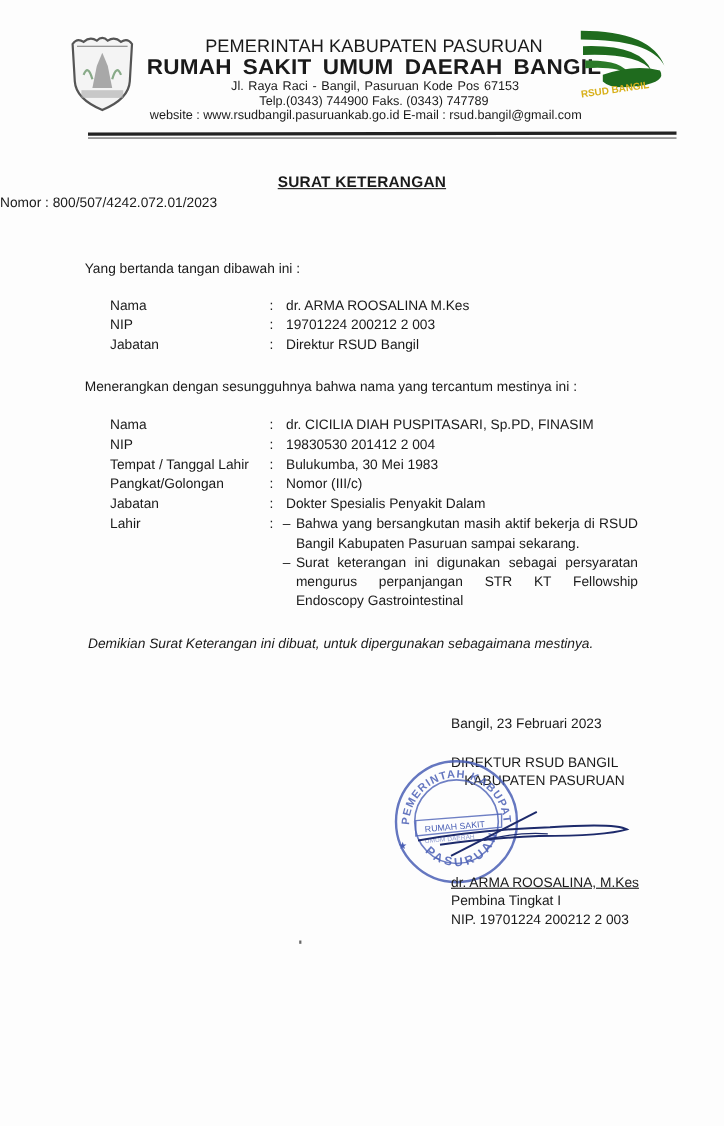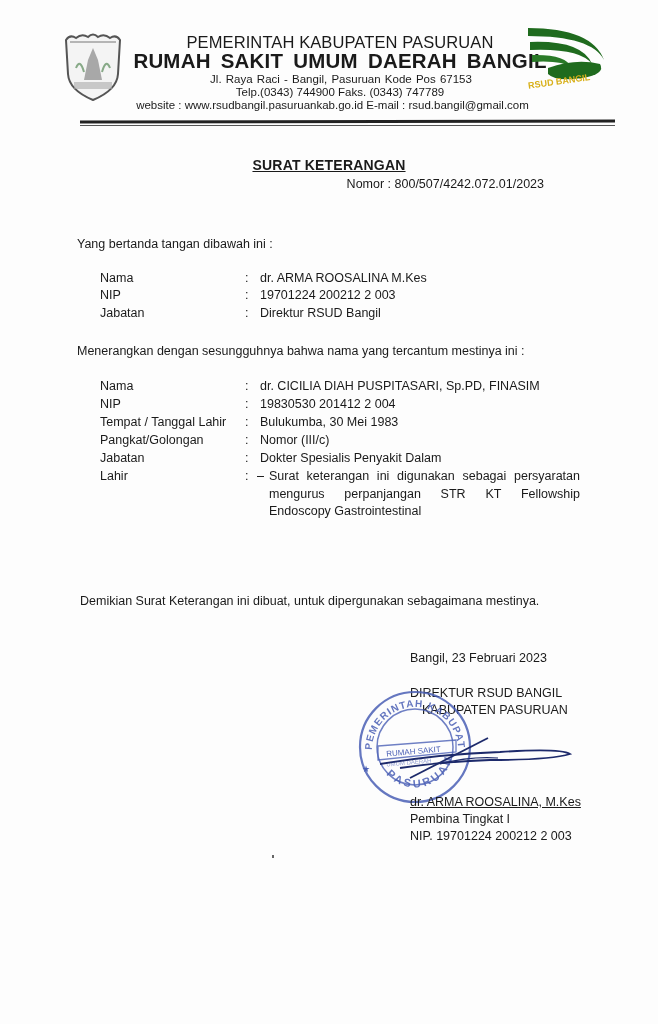--- a/index.html
+++ b/index.html
@@ -15,21 +15,21 @@
     .hdr { left: 0; width: 658px; text-align: center; white-space: nowrap; }
     .h1 { top: 33px; font-size: 16.5px; left: 0; width: 680px; letter-spacing: 0.1px; }
     .h2 { top: 50px; font-size: 19.5px; left: 0; width: 680px; font-weight: bold; word-spacing: 4px; letter-spacing: 0.2px; transform: scaleX(1.05); }
     .h3 { top: 73px; font-size: 11.5px; left: 0; width: 682px; word-spacing: 1px; }
     .h4 { top: 86px; font-size: 11.5px; left: 0; width: 680px; }
     .h5 { top: 99px; font-size: 11.5px; left: 0; width: 665px; }
     .rule1 { left: 80px; top: 120px; width: 535px; height: 3px; background: #222; transform: rotate(-0.1deg); }
     .rule2 { left: 80px; top: 125px; width: 535px; height: 1px; background: #555; }
 
     .title { top: 157px; left: 0; width: 658px; text-align: center; font-size: 14px; font-weight: bold; text-decoration: underline; letter-spacing: 0.2px; }
-    .nomor { top: 177px; left: 0; width: 544px; text-align: right; font-size: 12.5px; }
+    .nomor { top: 177px; left: 0; width: 544px; text-align: left; font-size: 12.5px; }
 
     .text { font-size: 12.5px; white-space: nowrap; }
     .row { position: absolute; font-size: 12.5px; white-space: nowrap; }
     .row .lbl { position: absolute; left: 0; }
     .row .colon { position: absolute; left: 145px; }
     .row .val { position: absolute; left: 160px; }
 
     .maksud-block { position: absolute; left: 257px; width: 323px; font-size: 12.5px; line-height: 17.5px; }
     .maksud-item { position: relative; padding-left: 12px; text-align: justify; text-align-last: left; }
     .maksud-item .dash { position: absolute; left: 0; top: 0; }
@@ -125,29 +125,30 @@
     <span class="val">Dokter Spesialis Penyakit Dalam</span>
   </div>
   <div class="row" style="left:100px; top:469px;">
     <span class="lbl">Lahir</span>
     <span class="colon">:</span>
   </div>
 
   <div class="maksud-block" style="top:468px;">
     <div class="maksud-item">
       <span class="dash">–</span>
+      <span>Bahwa yang bersangkutan masih aktif bekerja di RSUD Bangil Kabupaten Pasuruan sampai sekarang.</span>
     </div>
     <div class="maksud-item">
       <span class="dash">–</span>
       <span>Surat keterangan ini digunakan sebagai persyaratan mengurus perpanjangan STR KT Fellowship Endoscopy Gastrointestinal</span>
     </div>
   </div>
 </div>
 
-<div class="abs text" style="left:80px; top:594px;">Demikian Surat Keterangan ini dibuat, untuk  dipergunakan sebagaimana mestinya.</div>
+<div class="abs text" style="left:80px; top:578px;font-style:italic;">Demikian Surat Keterangan ini dibuat, untuk  dipergunakan sebagaimana mestinya.</div>
 
 <div class="abs sig" style="left:395px; top:651px;">Bangil, 23 Februari 2023</div>
 <div class="abs sig" style="left:395px; top:686px;">DIREKTUR RSUD BANGIL</div>
 <div class="abs sig" style="left:395px; top:703px;padding-left:12px;">KABUPATEN PASURUAN</div>
 
 <div class="abs stamp">
   <svg width="118" height="118" viewBox="0 0 118 118">
     <defs>
       <path id="stampTop" d="M16 62 A43 43 0 0 1 102 62"></path>
       <path id="stampBot" d="M22 70 A38 38 0 0 0 96 70"></path>

